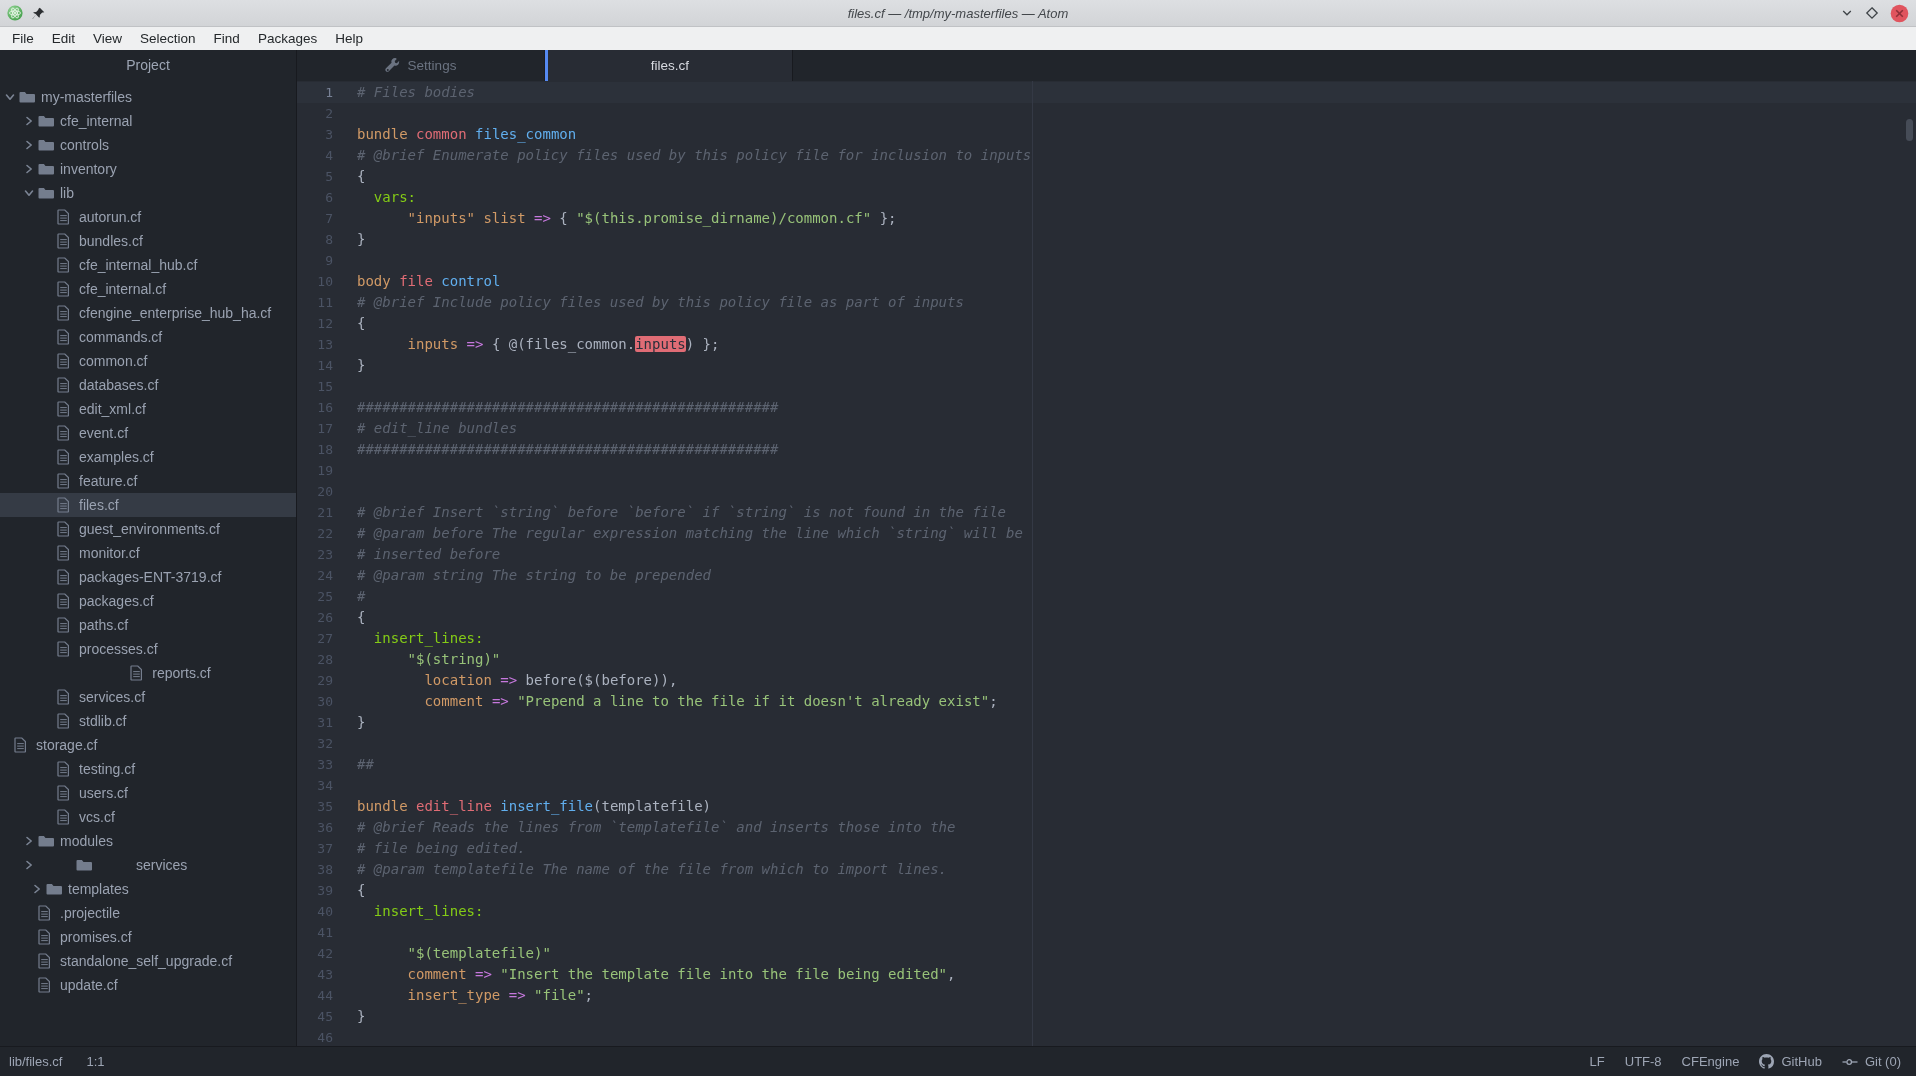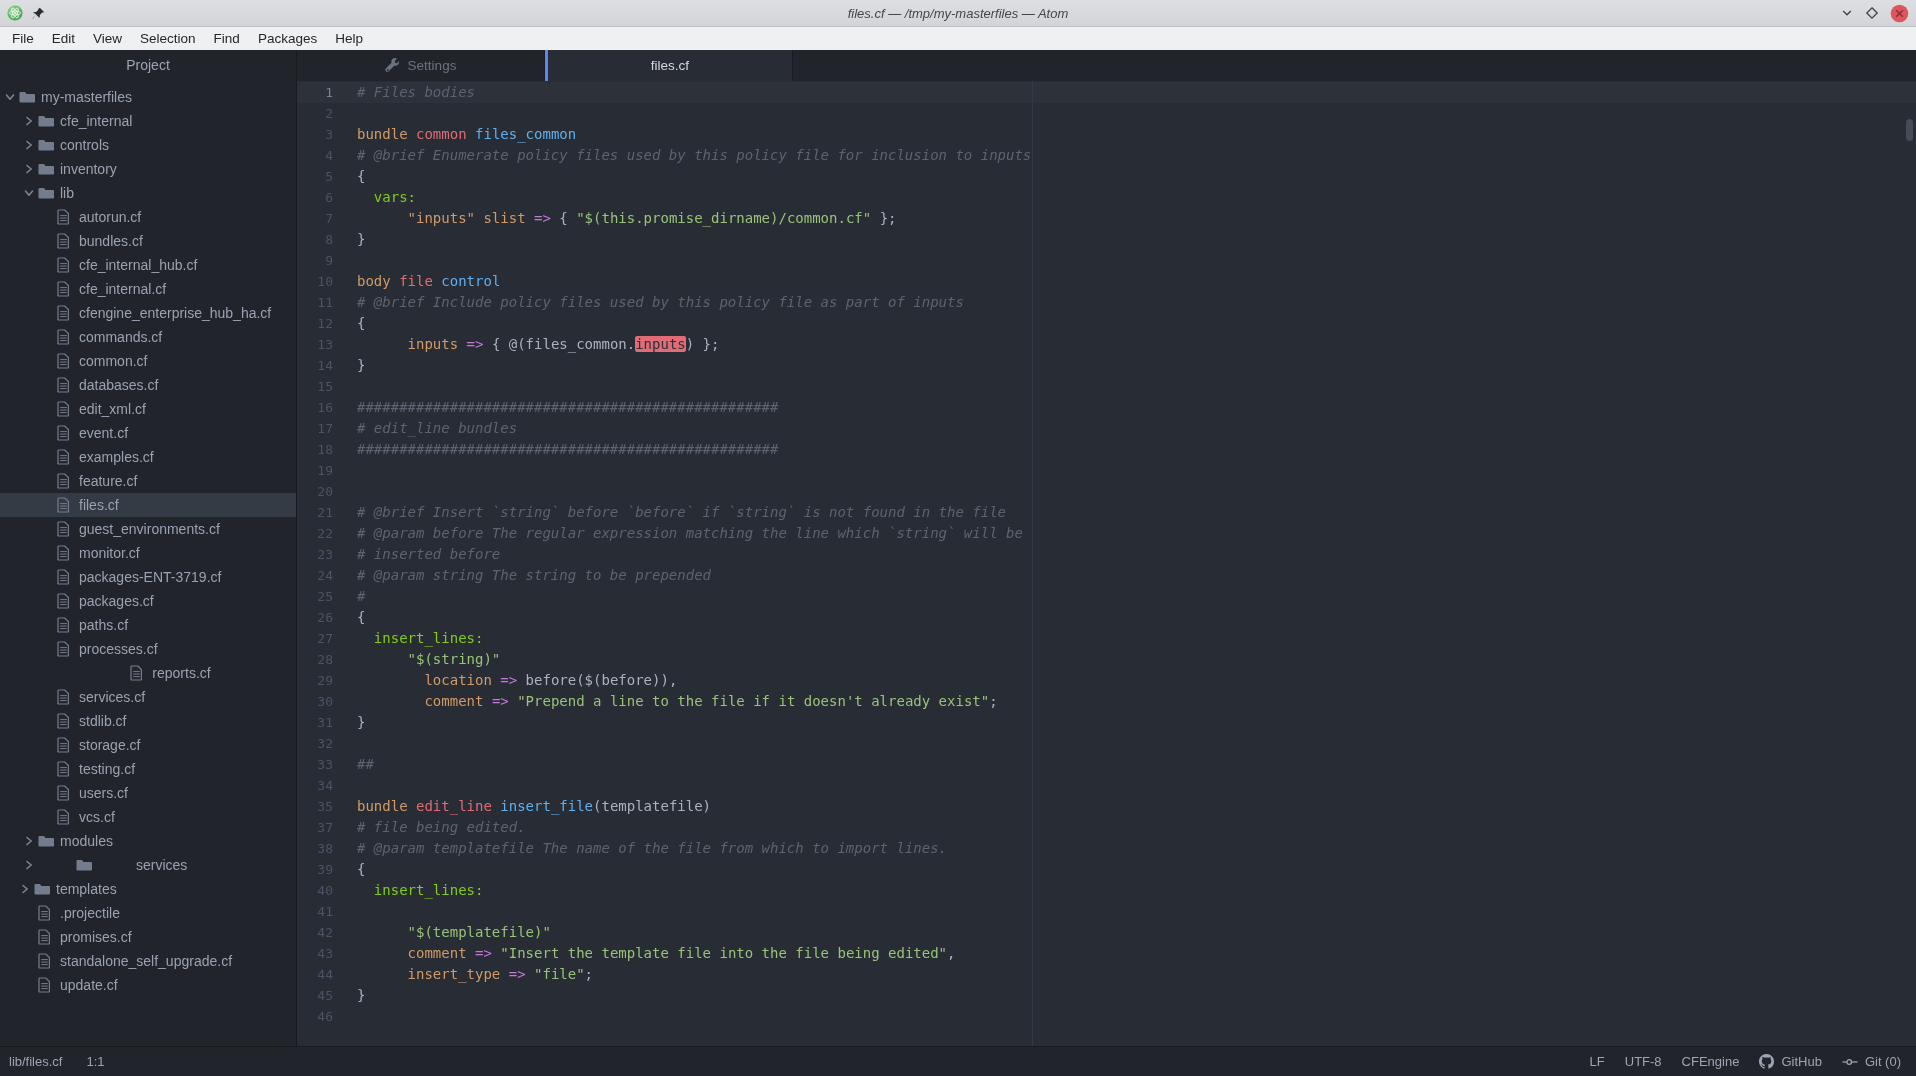--- a/index.html
+++ b/index.html
@@ -408,21 +408,21 @@
         <div class="tree-row" style="padding-left: 43px;">
           <span class="chev"></span>
           <span class="t-icon">
             <svg width="13" height="16" viewBox="0 0 13 16">
               <path d="M1.6 1h6.2l3.6 3.6v9.8a.6.6 0 0 1-.6.6H1.6a.6.6 0 0 1-.6-.6V1.6A.6.6 0 0 1 1.6 1z" fill="none" stroke="currentColor" stroke-width="1.2"></path>
               <path d="M3.2 6.6h6.6M3.2 9.1h6.6M3.2 11.6h6.6" stroke="currentColor" stroke-width="1" fill="none"></path>
             </svg>
           </span>
           <span class="t-label">stdlib.cf</span>
         </div>
-        <div class="tree-row" style="padding-left: 43px;">
+        <div class="tree-row" style="">
           <span class="chev"></span>
           <span class="t-icon">
             <svg width="13" height="16" viewBox="0 0 13 16">
               <path d="M1.6 1h6.2l3.6 3.6v9.8a.6.6 0 0 1-.6.6H1.6a.6.6 0 0 1-.6-.6V1.6A.6.6 0 0 1 1.6 1z" fill="none" stroke="currentColor" stroke-width="1.2"></path>
               <path d="M3.2 6.6h6.6M3.2 9.1h6.6M3.2 11.6h6.6" stroke="currentColor" stroke-width="1" fill="none"></path>
             </svg>
           </span>
           <span class="t-label">storage.cf</span>
         </div>
         <div class="tree-row" style="padding-left: 43px;">
@@ -474,21 +474,21 @@
               <polyline points="3,1.5 7.2,5 3,8.5" fill="none" stroke="currentColor" stroke-width="1.6" stroke-linecap="round" stroke-linejoin="round"></polyline>
             </svg>
           </span>
           <span class="t-icon">
             <svg width="17" height="14" viewBox="0 0 17 14">
               <path d="M0.5 3a1 1 0 0 1 1-1h4.4l1.6 2h7.5a1 1 0 0 1 1 1v6.5a1 1 0 0 1-1 1H1.5a1 1 0 0 1-1-1z" fill="currentColor"></path>
             </svg>
           </span>
           <span class="t-label">services</span>
         </div>
-        <div class="tree-row" style="padding-left: 20px;">
+        <div class="tree-row" style="padding-left: 32px;">
           <span class="chev">
             <svg width="10" height="10" viewBox="0 0 10 10">
               <polyline points="3,1.5 7.2,5 3,8.5" fill="none" stroke="currentColor" stroke-width="1.6" stroke-linecap="round" stroke-linejoin="round"></polyline>
             </svg>
           </span>
           <span class="t-icon">
             <svg width="17" height="14" viewBox="0 0 17 14">
               <path d="M0.5 3a1 1 0 0 1 1-1h4.4l1.6 2h7.5a1 1 0 0 1 1 1v6.5a1 1 0 0 1-1 1H1.5a1 1 0 0 1-1-1z" fill="currentColor"></path>
             </svg>
           </span>
@@ -581,20 +581,21 @@
           <div class="line-row"><span class="ln">26</span><span class="code"><span class="tk-pln">{</span></span></div>
           <div class="line-row"><span class="ln">27</span><span class="code"><span class="tk-pln">  </span><span class="tk-cyan">insert_lines:</span></span></div>
           <div class="line-row"><span class="ln">28</span><span class="code"><span class="tk-pln">      </span><span class="tk-grn">"$(string)"</span></span></div>
           <div class="line-row"><span class="ln">29</span><span class="code"><span class="tk-pln">        </span><span class="tk-kw">location</span><span class="tk-pln"> </span><span class="tk-pur">=&gt;</span><span class="tk-pln"> before($(before)),</span></span></div>
           <div class="line-row"><span class="ln">30</span><span class="code"><span class="tk-pln">        </span><span class="tk-kw">comment</span><span class="tk-pln"> </span><span class="tk-pur">=&gt;</span><span class="tk-pln"> </span><span class="tk-grn">"Prepend a line to the file if it doesn't already exist"</span><span class="tk-pln">;</span></span></div>
           <div class="line-row"><span class="ln">31</span><span class="code"><span class="tk-pln">}</span></span></div>
           <div class="line-row"><span class="ln">32</span><span class="code"></span></div>
           <div class="line-row"><span class="ln">33</span><span class="code"><span class="tk-cm">##</span></span></div>
           <div class="line-row"><span class="ln">34</span><span class="code"></span></div>
           <div class="line-row"><span class="ln">35</span><span class="code"><span class="tk-kw">bundle </span><span class="tk-red">edit_line </span><span class="tk-blue">insert_file</span><span class="tk-pln">(templatefile)</span></span></div>
+          <div class="line-row"><span class="ln">36</span><span class="code"><span class="tk-cm"># @brief Reads the lines from `templatefile` and inserts those into the</span></span></div>
           <div class="line-row"><span class="ln">37</span><span class="code"><span class="tk-cm"># file being edited.</span></span></div>
           <div class="line-row"><span class="ln">38</span><span class="code"><span class="tk-cm"># @param templatefile The name of the file from which to import lines.</span></span></div>
           <div class="line-row"><span class="ln">39</span><span class="code"><span class="tk-pln">{</span></span></div>
           <div class="line-row"><span class="ln">40</span><span class="code"><span class="tk-pln">  </span><span class="tk-cyan">insert_lines:</span></span></div>
           <div class="line-row"><span class="ln">41</span><span class="code"></span></div>
           <div class="line-row"><span class="ln">42</span><span class="code"><span class="tk-pln">      </span><span class="tk-grn">"$(templatefile)"</span></span></div>
           <div class="line-row"><span class="ln">43</span><span class="code"><span class="tk-pln">      </span><span class="tk-kw">comment</span><span class="tk-pln"> </span><span class="tk-pur">=&gt;</span><span class="tk-pln"> </span><span class="tk-grn">"Insert the template file into the file being edited"</span><span class="tk-pln">,</span></span></div>
           <div class="line-row"><span class="ln">44</span><span class="code"><span class="tk-pln">      </span><span class="tk-kw">insert_type</span><span class="tk-pln"> </span><span class="tk-pur">=&gt;</span><span class="tk-pln"> </span><span class="tk-grn">"file"</span><span class="tk-pln">;</span></span></div>
           <div class="line-row"><span class="ln">45</span><span class="code"><span class="tk-pln">}</span></span></div>
           <div class="line-row"><span class="ln">46</span><span class="code"></span></div>

